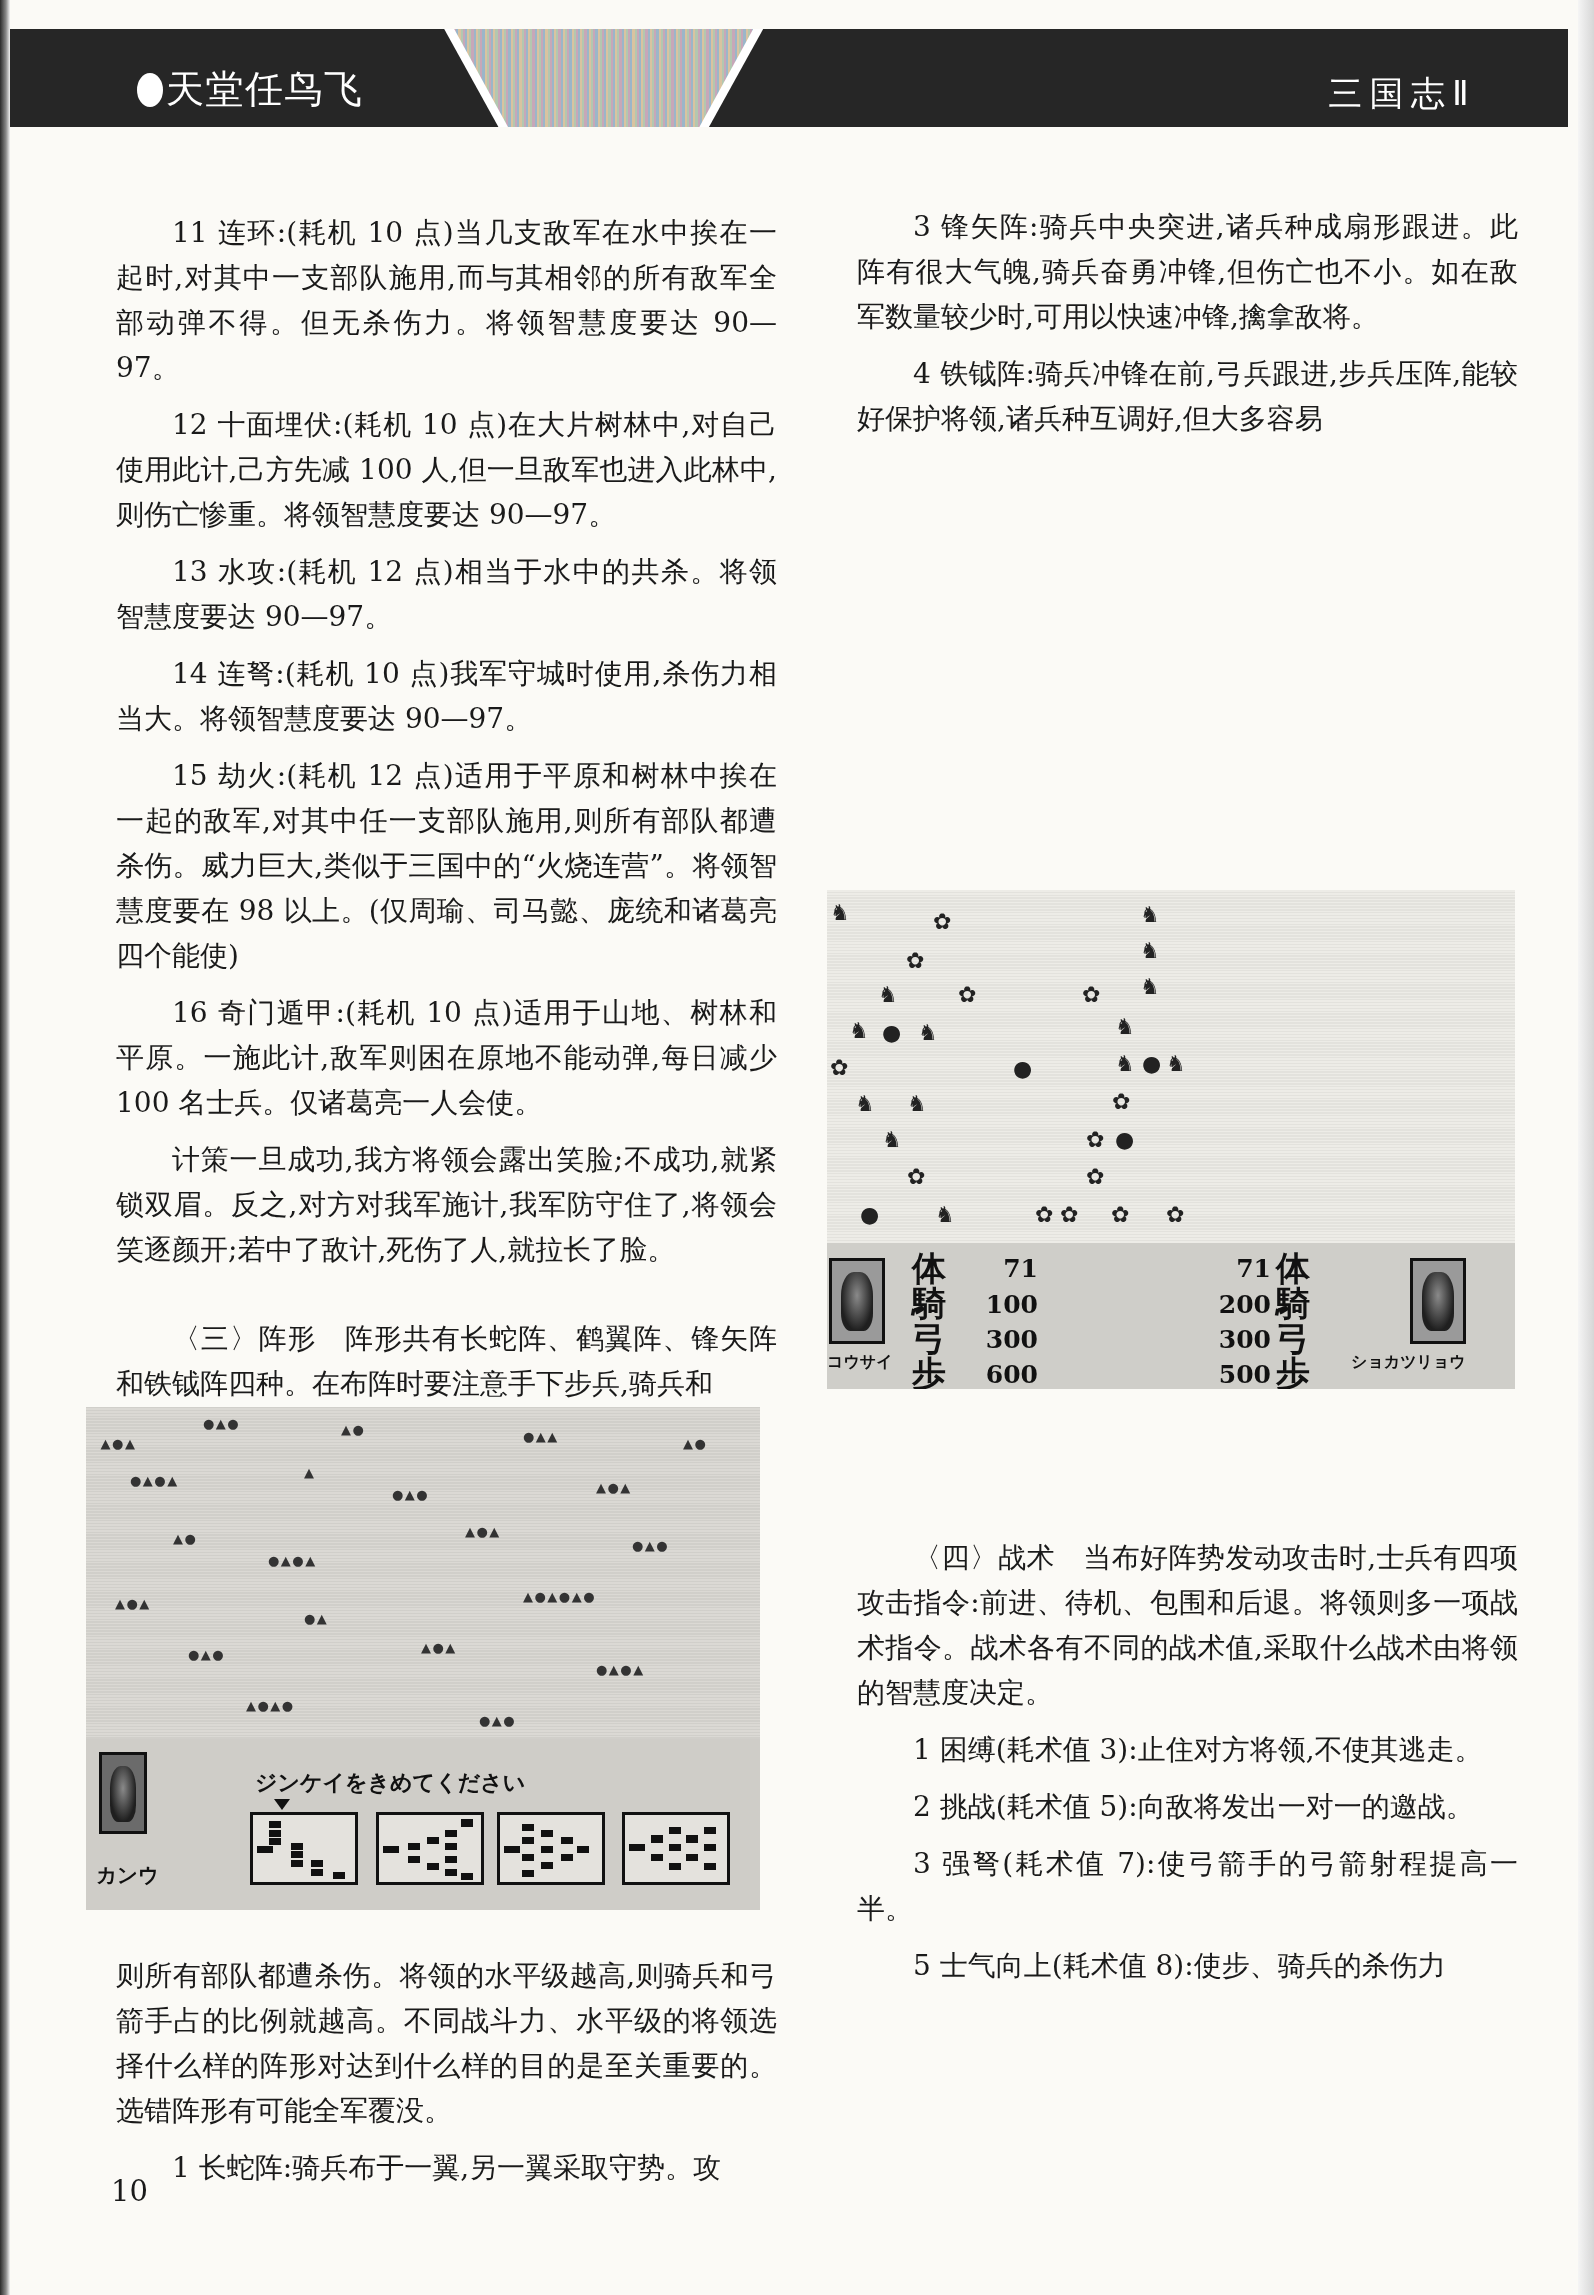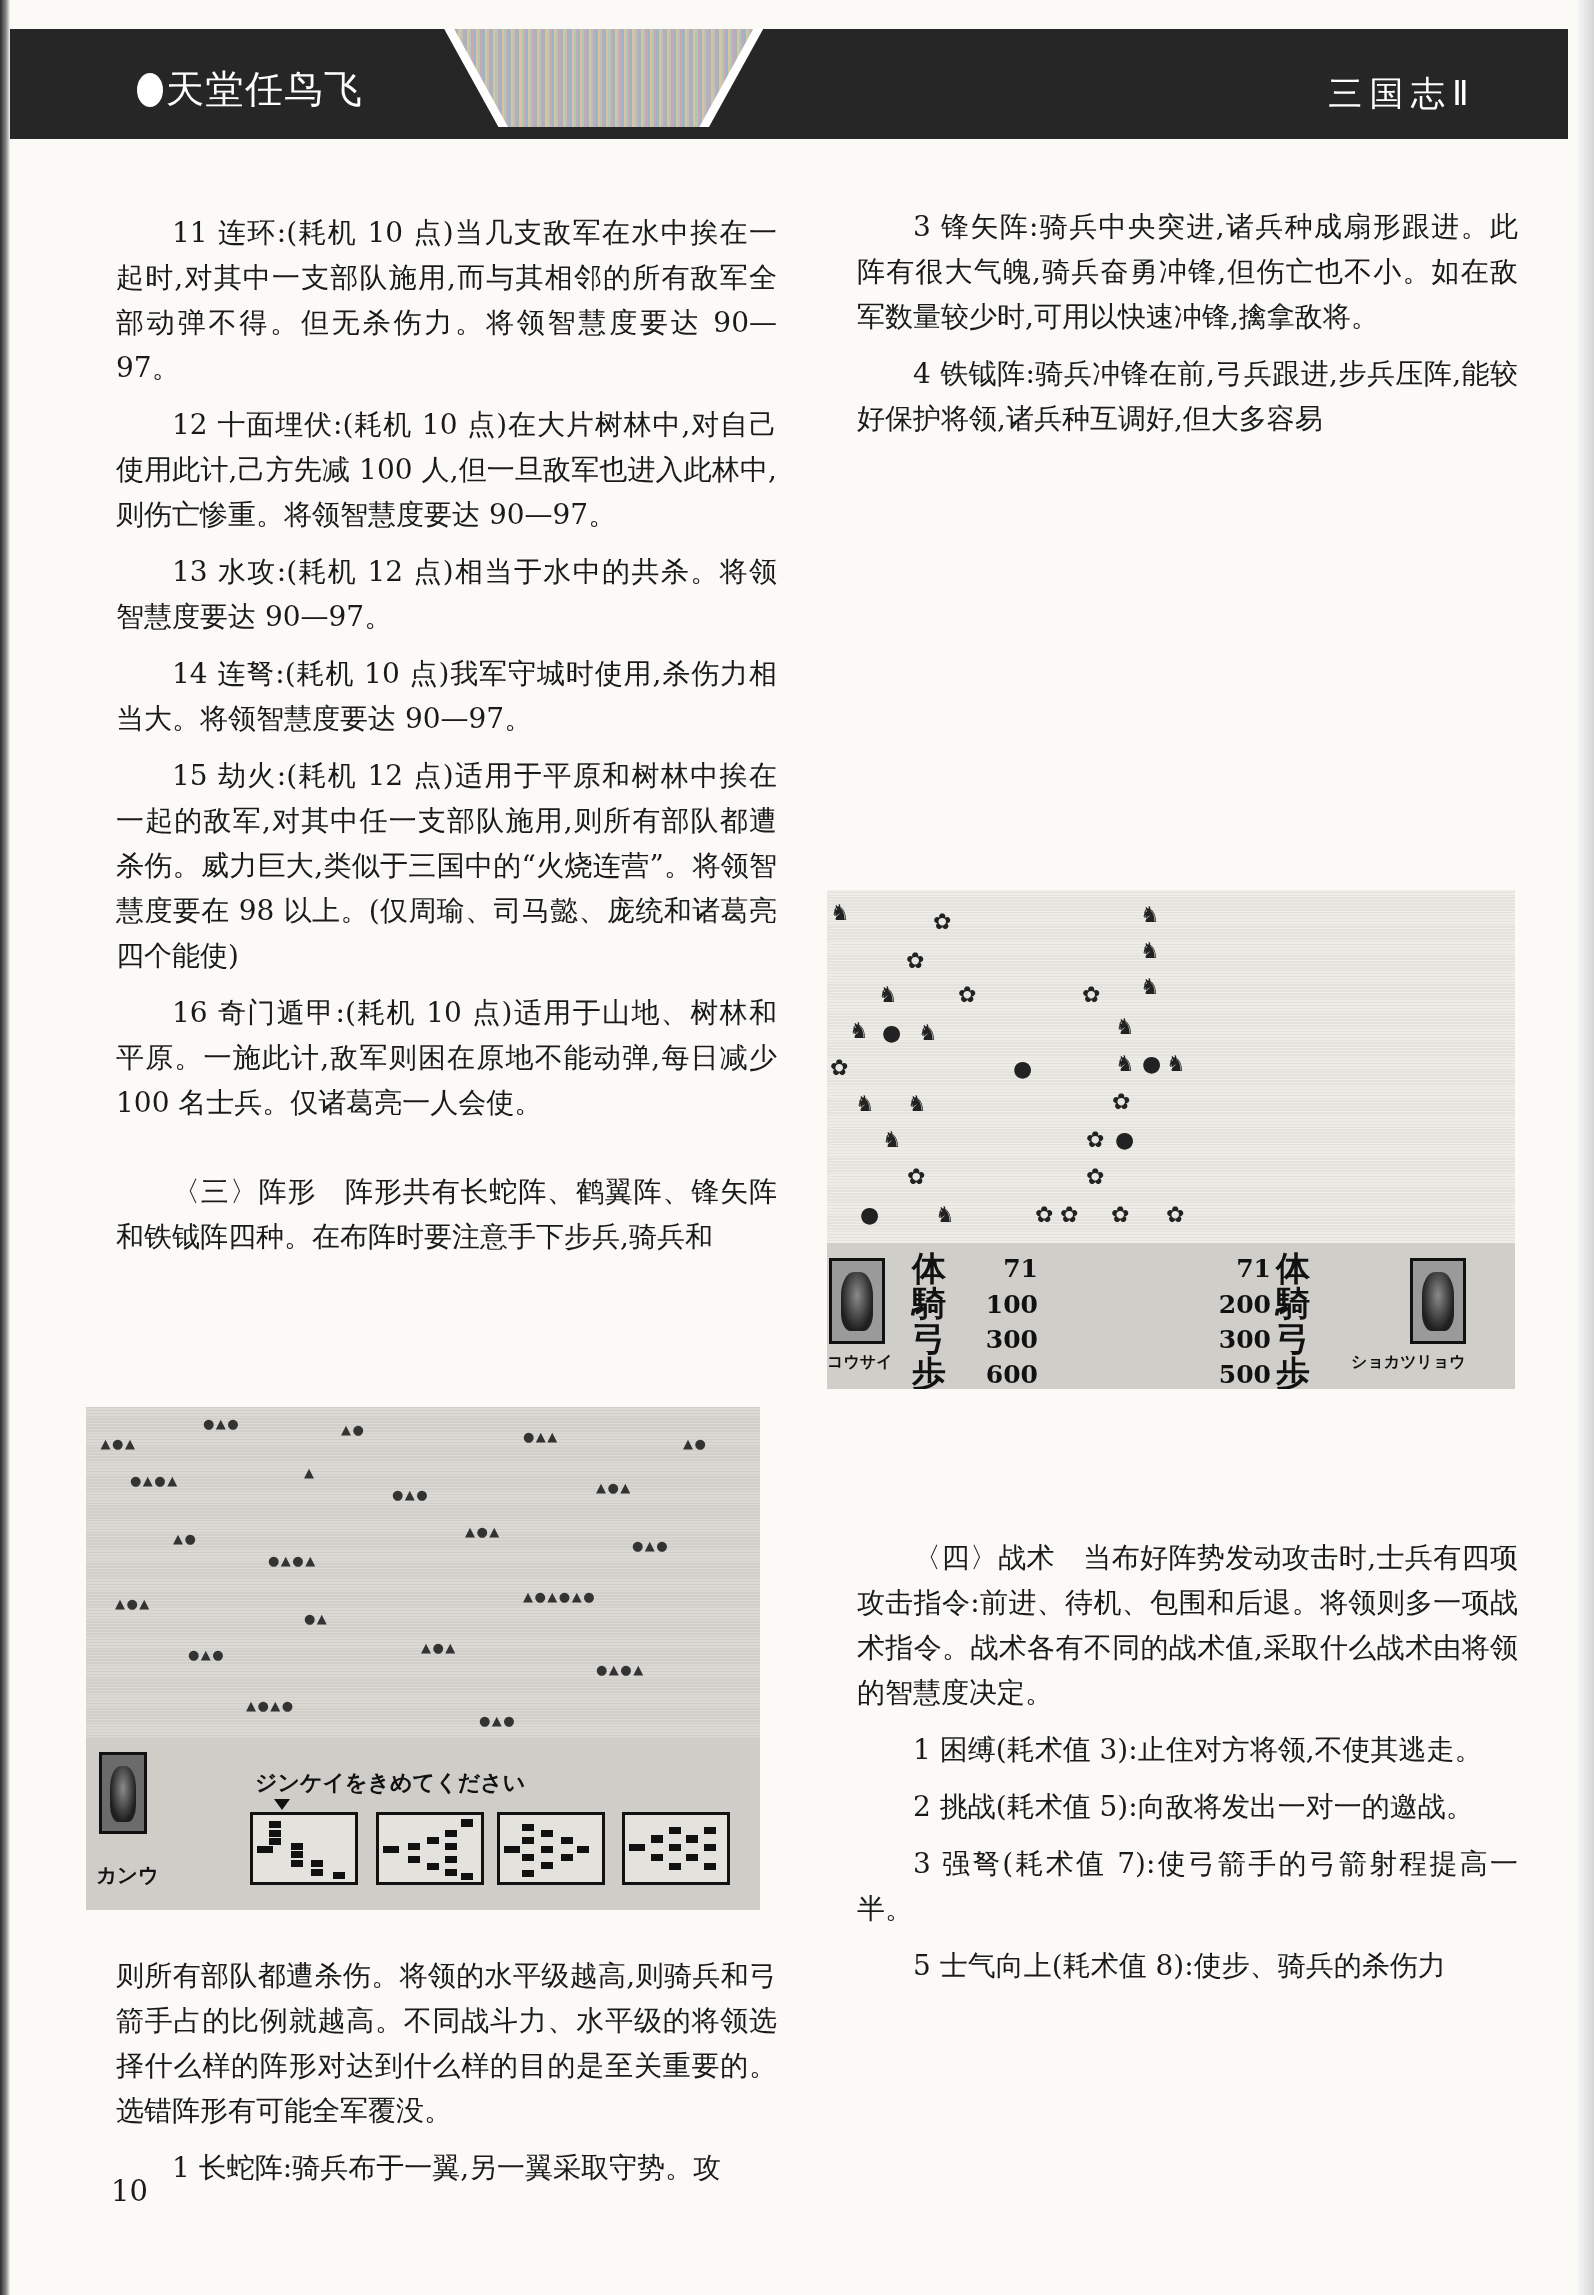--- a/index.html
+++ b/index.html
@@ -8,21 +8,21 @@
     background: #fbfaf6;
     font-family: "DejaVu Serif", "Liberation Serif", serif;
     color: #1a1a1a;
   }
   .page-edge-left { position: absolute; left: 0; top: 0; width: 10.2px; height: 2295px;
     background: linear-gradient(to right, #2b2b2b, #8a8a8a 60%, #f2f2f2); }
   .page-edge-right { position: absolute; right: 0; top: 0; width: 16px; height: 2295px;
     background: linear-gradient(to left, #d6d6d6, #f5f5f5); }
 
   
-  .header { position: absolute; left: 10.2px; top: 29px; width: 1558px; height: 110px;
+  .header { position: absolute; left: 10.2px; top: 29px; width: 1558px; height: 98px;
     background: #262626; }
   .header-stripe { position: absolute; left: 444px; top: 0; width: 299px; height: 98px;
     background: repeating-linear-gradient(90deg, #c7a7b8 0 2.2px, #9bb6c9 2.2px 4.4px, #d9c3a0 4.4px 6.6px, #b3c7b0 6.6px 8.7px);
     clip-path: polygon(0 0, 100% 0, 82% 100%, 18% 100%); }
   .header-stripe-border { position: absolute; left: 434px; top: 0; width: 319px; height: 98px;
     background: #ffffff; clip-path: polygon(0 0, 100% 0, 83% 100%, 17% 100%); }
   .header-left { position: absolute; left: 127px; top: 35px; display: flex; align-items: center; gap: 2.9px;
     color: #ffffff; font-family: "DejaVu Sans", sans-serif; font-size: 38px; letter-spacing: 1.5px; }
   .dot-icon { width: 26px; height: 34px; border-radius: 50%; background: #ffffff; display: inline-block; }
   .header-right { position: absolute; left: 1318px; top: 42px; color: #ffffff;
@@ -75,20 +75,21 @@
   <div class="header-right">三国志Ⅱ</div>
 </div>
 
 <div class="col" style="left:104px; top:198px;">
   <p class="indent">11 连环:(耗机 10 点)当几支敌军在水中挨在一起时,对其中一支部队施用,而与其相邻的所有敌军全部动弹不得。但无杀伤力。将领智慧度要达 90—97。</p>
   <p class="indent gap">12 十面埋伏:(耗机 10 点)在大片树林中,对自己使用此计,己方先减 100 人,但一旦敌军也进入此林中,则伤亡惨重。将领智慧度要达 90—97。</p>
   <p class="indent gap">13 水攻:(耗机 12 点)相当于水中的共杀。将领智慧度要达 90—97。</p>
   <p class="indent gap">14 连弩:(耗机 10 点)我军守城时使用,杀伤力相当大。将领智慧度要达 90—97。</p>
   <p class="indent gap">15 劫火:(耗机 12 点)适用于平原和树林中挨在一起的敌军,对其中任一支部队施用,则所有部队都遭杀伤。威力巨大,类似于三国中的“火烧连营”。将领智慧度要在 98 以上。(仅周瑜、司马懿、庞统和诸葛亮四个能使)</p>
   <p class="indent gap">16 奇门遁甲:(耗机 10 点)适用于山地、树林和平原。一施此计,敌军则困在原地不能动弹,每日减少 100 名士兵。仅诸葛亮一人会使。</p>
+  <p class="indent gap">计策一旦成功,我方将领会露出笑脸;不成功,就紧锁双眉。反之,对方对我军施计,我军防守住了,将领会笑逐颜开;若中了敌计,死伤了人,就拉长了脸。</p>
   <p class="indent section">
     <span>〈三〉阵形</span><span>　</span><span>阵形共有长蛇阵、鹤翼阵、锋矢阵和铁钺阵四种。在布阵时要注意手下步兵,骑兵和</span>
   </p>
 </div>
 
 <div class="figure fig1" style="left:86px; top:1407px; width:674px; height:503px;">
   <div>
     <span class="unit" style="left:14.6px;top:29px;">▲●▲</span>
     <span class="unit" style="left:117px;top:8.7px;">●▲●</span>
     <span class="unit" style="left:255px;top:14.6px;">▲●</span>

